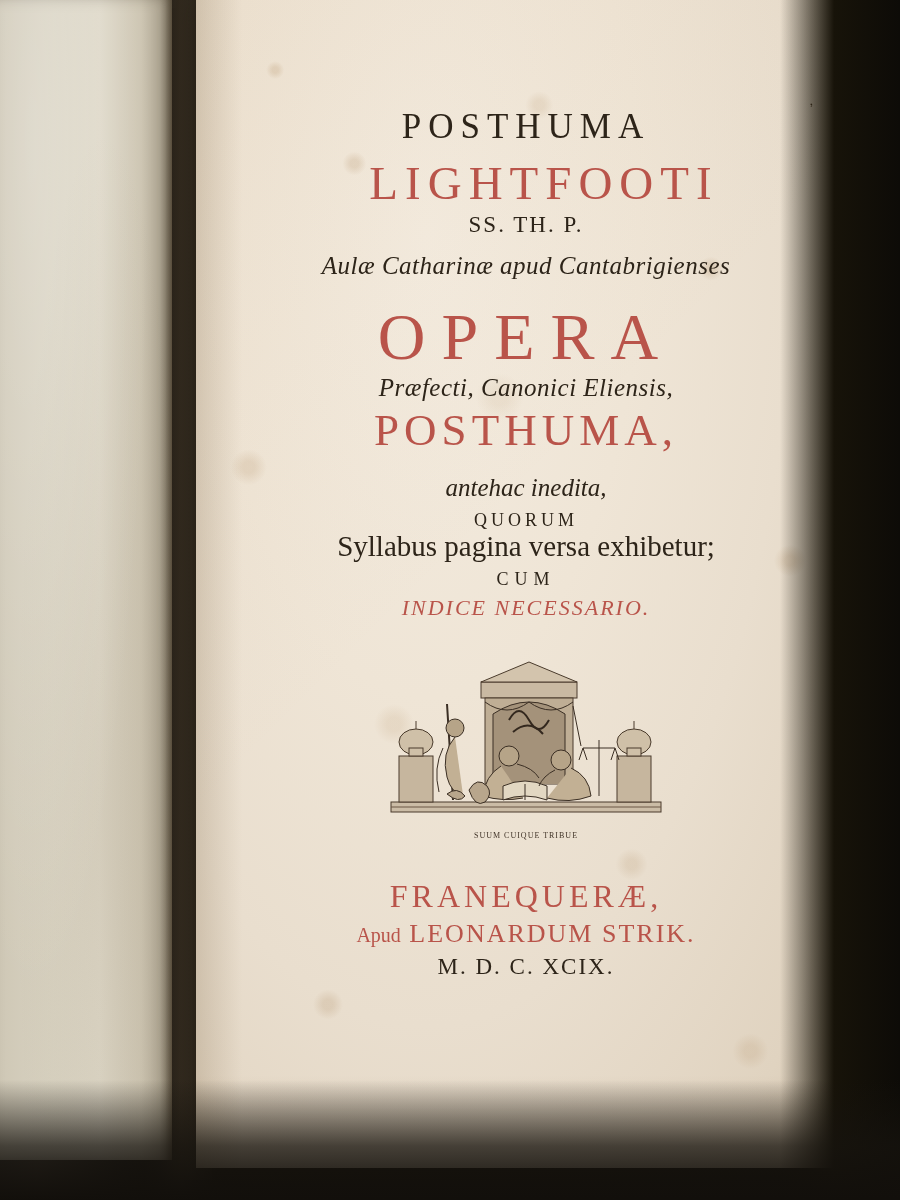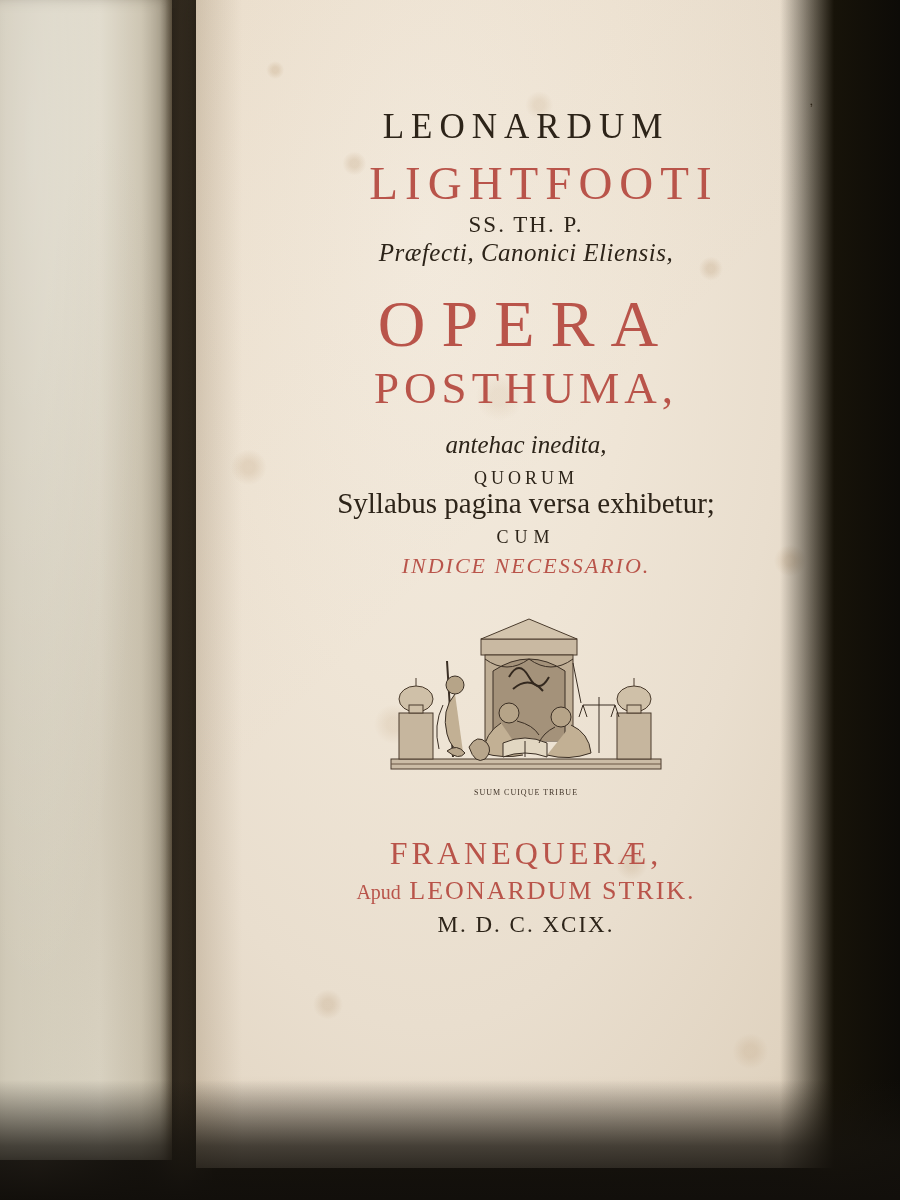--- a/index.html
+++ b/index.html
@@ -238,26 +238,27 @@
   <div class="gutter"></div>
 
   <div class="page-leaf">
     <div class="stains"></div>
     <div class="edge-shade"></div>
 
     <div class="corner-mark">ʼ</div>
 
     <div class="content">
 
-      <div class="line blk l-johannis">LEONARDUM</div>
+      <div class="line blk l-johannis">POSTHUMA</div>
       <div class="line red l-lightfooti">LIGHTFOOTI</div>
       <div class="line blk l-ssthp">SS. TH. P.</div>
+      <div class="line blk l-aulae">Aulæ Catharinæ apud Cantabrigienses</div>
+      <div class="line red l-opera">OPERA</div>
+
       <div class="line blk l-praefecti">Præfecti, Canonici Eliensis,</div>
-
-      <div class="line red l-opera">OPERA</div>
       <div class="line red l-posthuma">POSTHUMA,</div>
 
       <div class="line blk l-antehac">antehac inedita,</div>
       <div class="line blk l-quorum">QUORUM</div>
       <div class="line blk l-syllabus">Syllabus pagina versa exhibetur;</div>
       <div class="line blk l-cum">CUM</div>
       <div class="line red l-indice">INDICE NECESSARIO.</div>
 
       <div class="vignette">
         <svg width="282" height="186" viewBox="0 0 282 186" aria-hidden="true">

